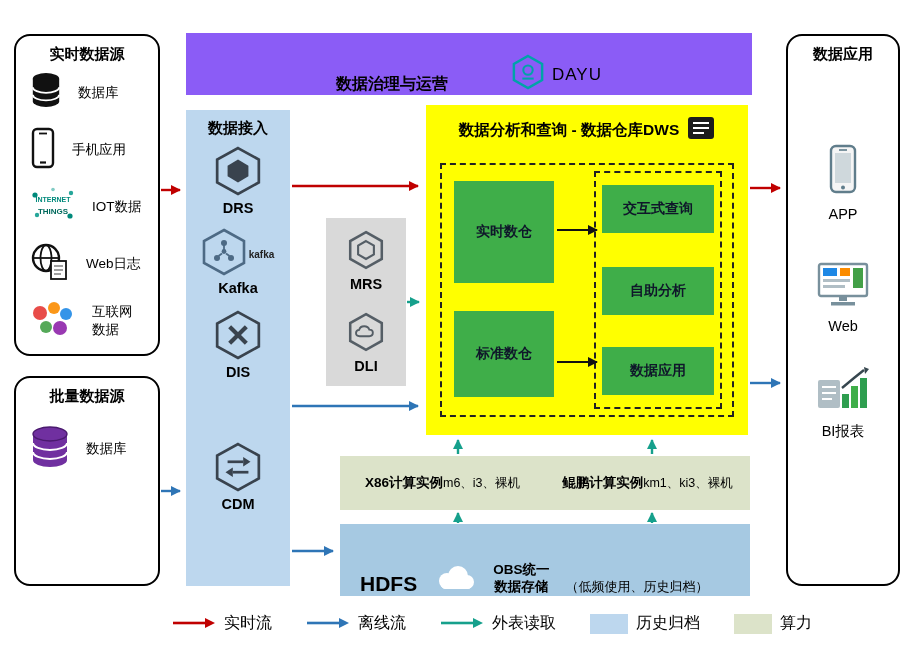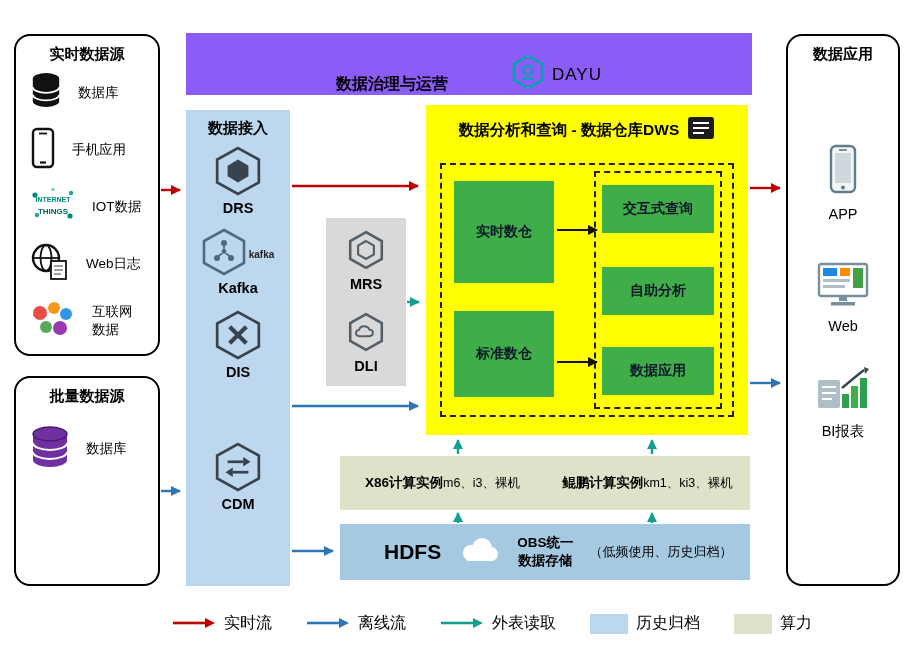--- a/index.html
+++ b/index.html
@@ -47,22 +47,22 @@
   .mod-std { left:28px;  top:206px; width:100px; height:86px; }
   .mod-iq  { left:176px; top:80px;  width:112px; height:48px; }
   .mod-sa  { left:176px; top:162px; width:112px; height:48px; }
   .mod-dm  { left:176px; top:242px; width:112px; height:48px; }
 
   
   .compute { position:absolute; left:340px; top:456px; width:410px; height:54px; background:#dce3c9; display:flex; }
   .compute-half { flex:1; display:flex; flex-direction:row; align-items:center; justify-content:center; }
   .compute-title { font-weight:700; font-size:13.5px; }
   .compute-sub { font-size:12.5px; }
-  .hdfs { position:absolute; left:340px; top:524px; width:410px; height:56px; background:#a6c9e2;
-          display:flex; align-items:center; gap:16px; padding-left:44px; }
+  .hdfs { position:absolute; left:340px; top:524px; width:410px; height:72px; background:#a6c9e2;
+          display:flex; align-items:flex-end; gap:16px; padding-left:20px; }
   .hdfs-label { font-weight:700; font-size:21px; }
   .obs-block { text-align:center; font-weight:700; font-size:13.5px; line-height:1.3; }
   .obs-note { font-size:13px; }
 
   
   .panel-apps { left:786px; top:34px; width:114px; height:552px; }
   .app-item { position:absolute; width:100%; display:flex; flex-direction:column; align-items:center; gap:6px; }
   .app-1{top:108px} .app-2{top:226px} .app-3{top:330px}
   .app-label { font-size:14.5px; }
 

